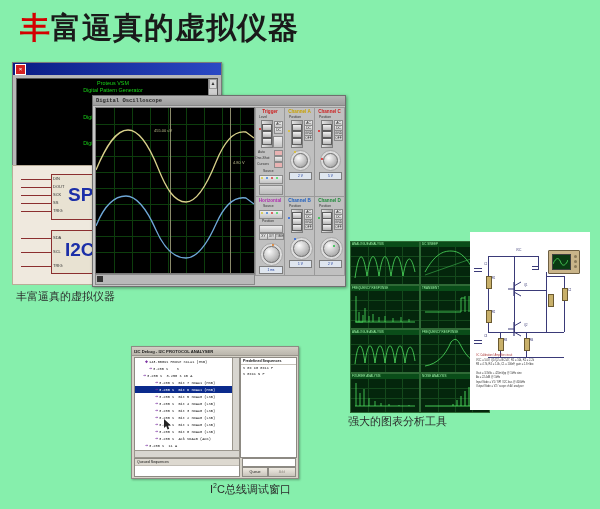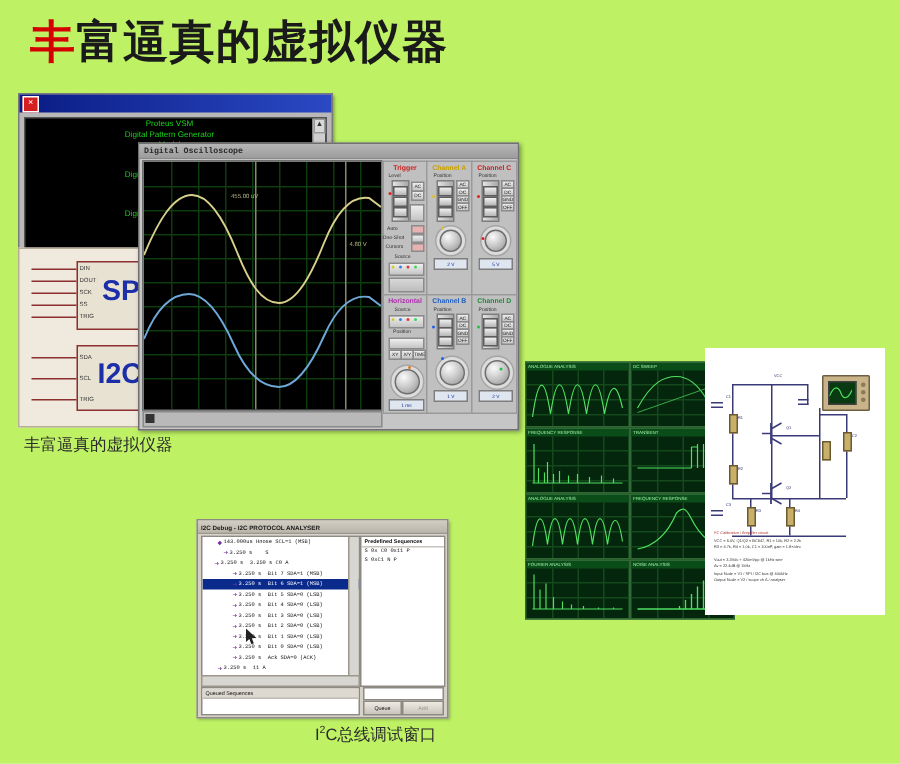--- a/index.html
+++ b/index.html
@@ -1,17 +1,17 @@
 <!DOCTYPE html>
 <html><head>
 <meta charset="utf-8">
 <style>
   html,body{margin:0;padding:0;}
   body{width:600px;height:509px;background:#fff;font-family:"Liberation Sans",sans-serif;overflow:hidden;position:relative;}
-  .page{position:relative;width:600px;height:509px;background:#bef264;}
+  .page{position:relative;width:600px;height:509px;background:#86efac;}
 
   
   .title{position:absolute;left:20px;top:8px;font-size:30px;font-weight:bold;color:#1a1a1a;letter-spacing:1px;white-space:nowrap;}
   .title .red{color:#d40000;}
 
   
   .vt-win{position:absolute;left:12px;top:62px;width:208px;height:112px;background:#b8b8b8;border:1px solid #7a7a7a;box-shadow:1px 1px 2px rgba(0,0,0,.35);}
   .vt-tb{height:12px;background:linear-gradient(to right,#0a1c84,#2b49c4);display:flex;align-items:center;padding:0 2px;}
   .vt-tb-title{color:#fff;font-family:"Liberation Mono",monospace;font-size:7px;font-weight:bold;white-space:nowrap;flex:1;letter-spacing:.2px;}
   .vt-close{width:9px;height:9px;background:#d42020;border:1px solid #fff;color:#fff;font-size:6px;line-height:8px;text-align:center;font-family:"Liberation Sans",sans-serif;}
@@ -470,20 +470,21 @@
         <div class="gline-v" style="left:34px"></div>
         <div class="gline-v" style="left:51px"></div>
       <div class="gline-h" style="top:14px"></div>
         <div class="gline-h" style="top:24px"></div>
       <svg width="68" height="38" style="position:absolute;left:0;top:0;">
           <path d="M32,32 L32,30 M36,32 L36,26 M40,32 L40,22 M44,32 L44,17 M48,32 L48,13 M52,32 L52,10 M56,32 L56,9 M60,32 L60,8 M4,32 L64,32" stroke="#4fe060" stroke-width="0.9" fill="none"></path>
         </svg>
     </div>
   </div>
 
+  <div class="caption" style="left:348px;top:414px;">强大的图表分析工具</div>
 
   <div class="schem">
 
     <div class="wire h" style="left:18px;top:24px;width:50px;"></div>
     <div class="wire v" style="left:44px;top:24px;height:76px;"></div>
     <div class="wire v" style="left:18px;top:24px;height:76px;"></div>
     <div class="wire h" style="left:18px;top:100px;width:76px;"></div>
     <div class="wire v" style="left:68px;top:24px;height:14px;"></div>
     <div class="wire h" style="left:44px;top:58px;width:32px;"></div>
     <div class="wire v" style="left:76px;top:40px;height:60px;"></div>

